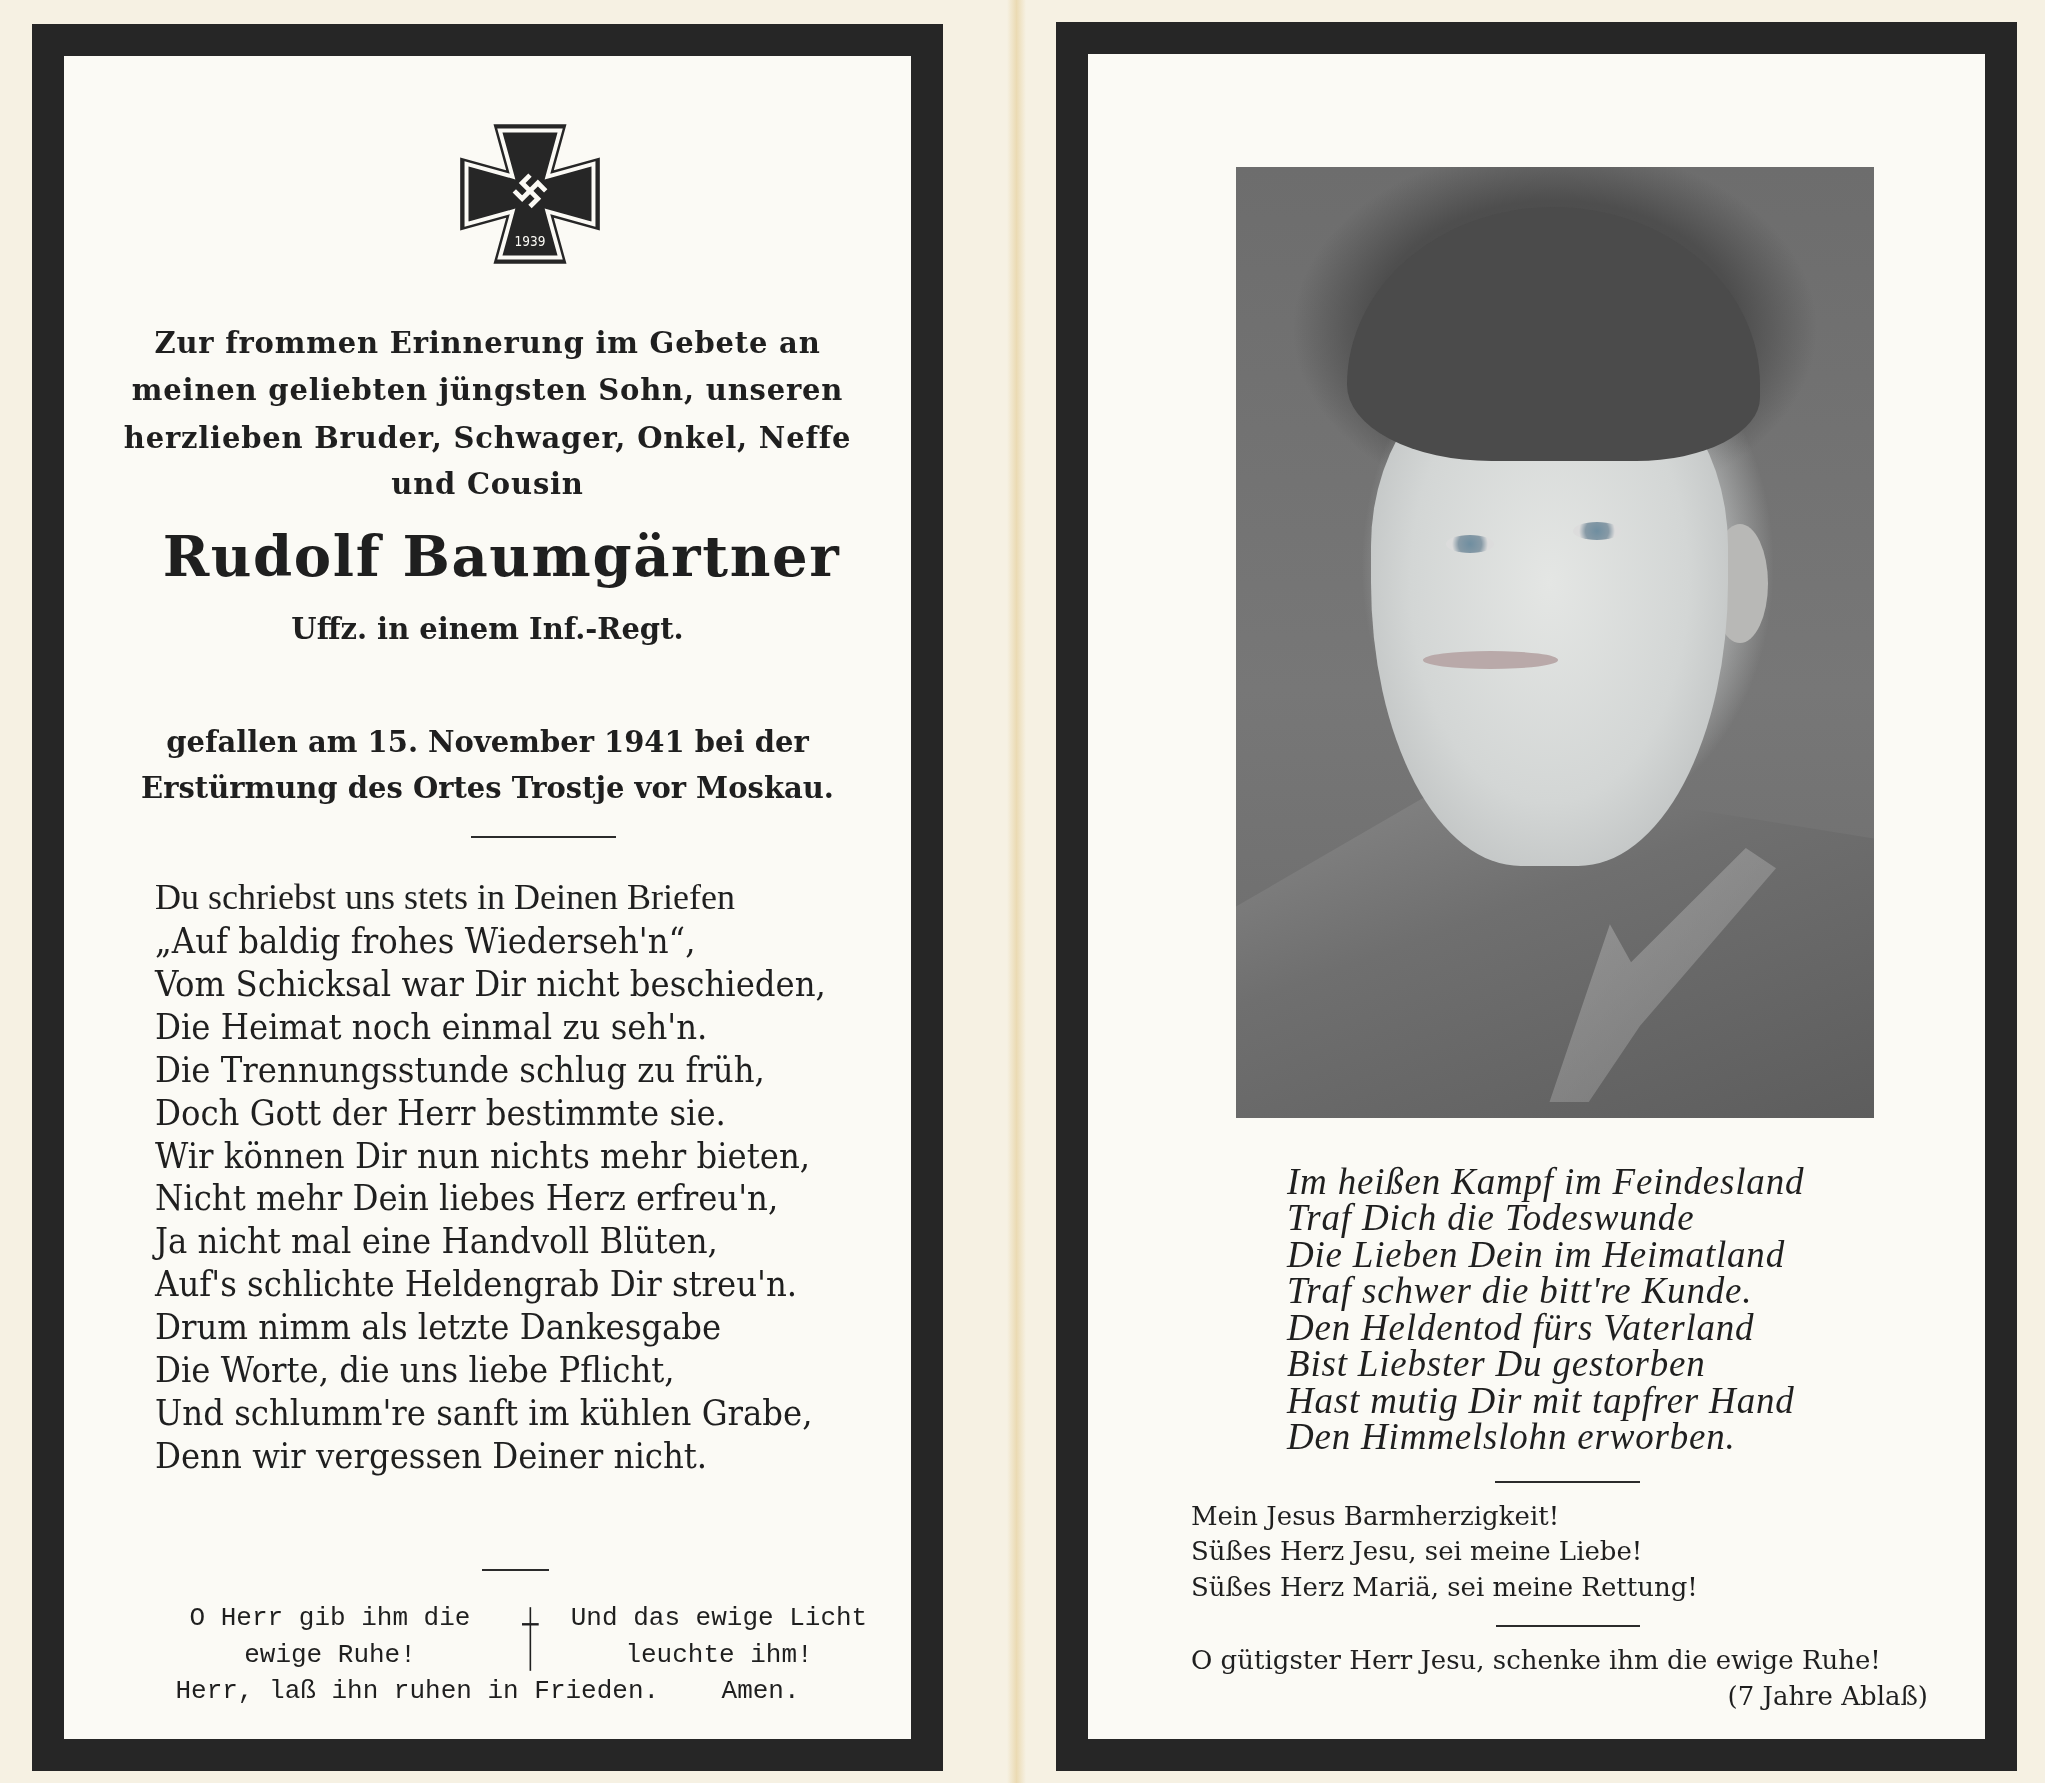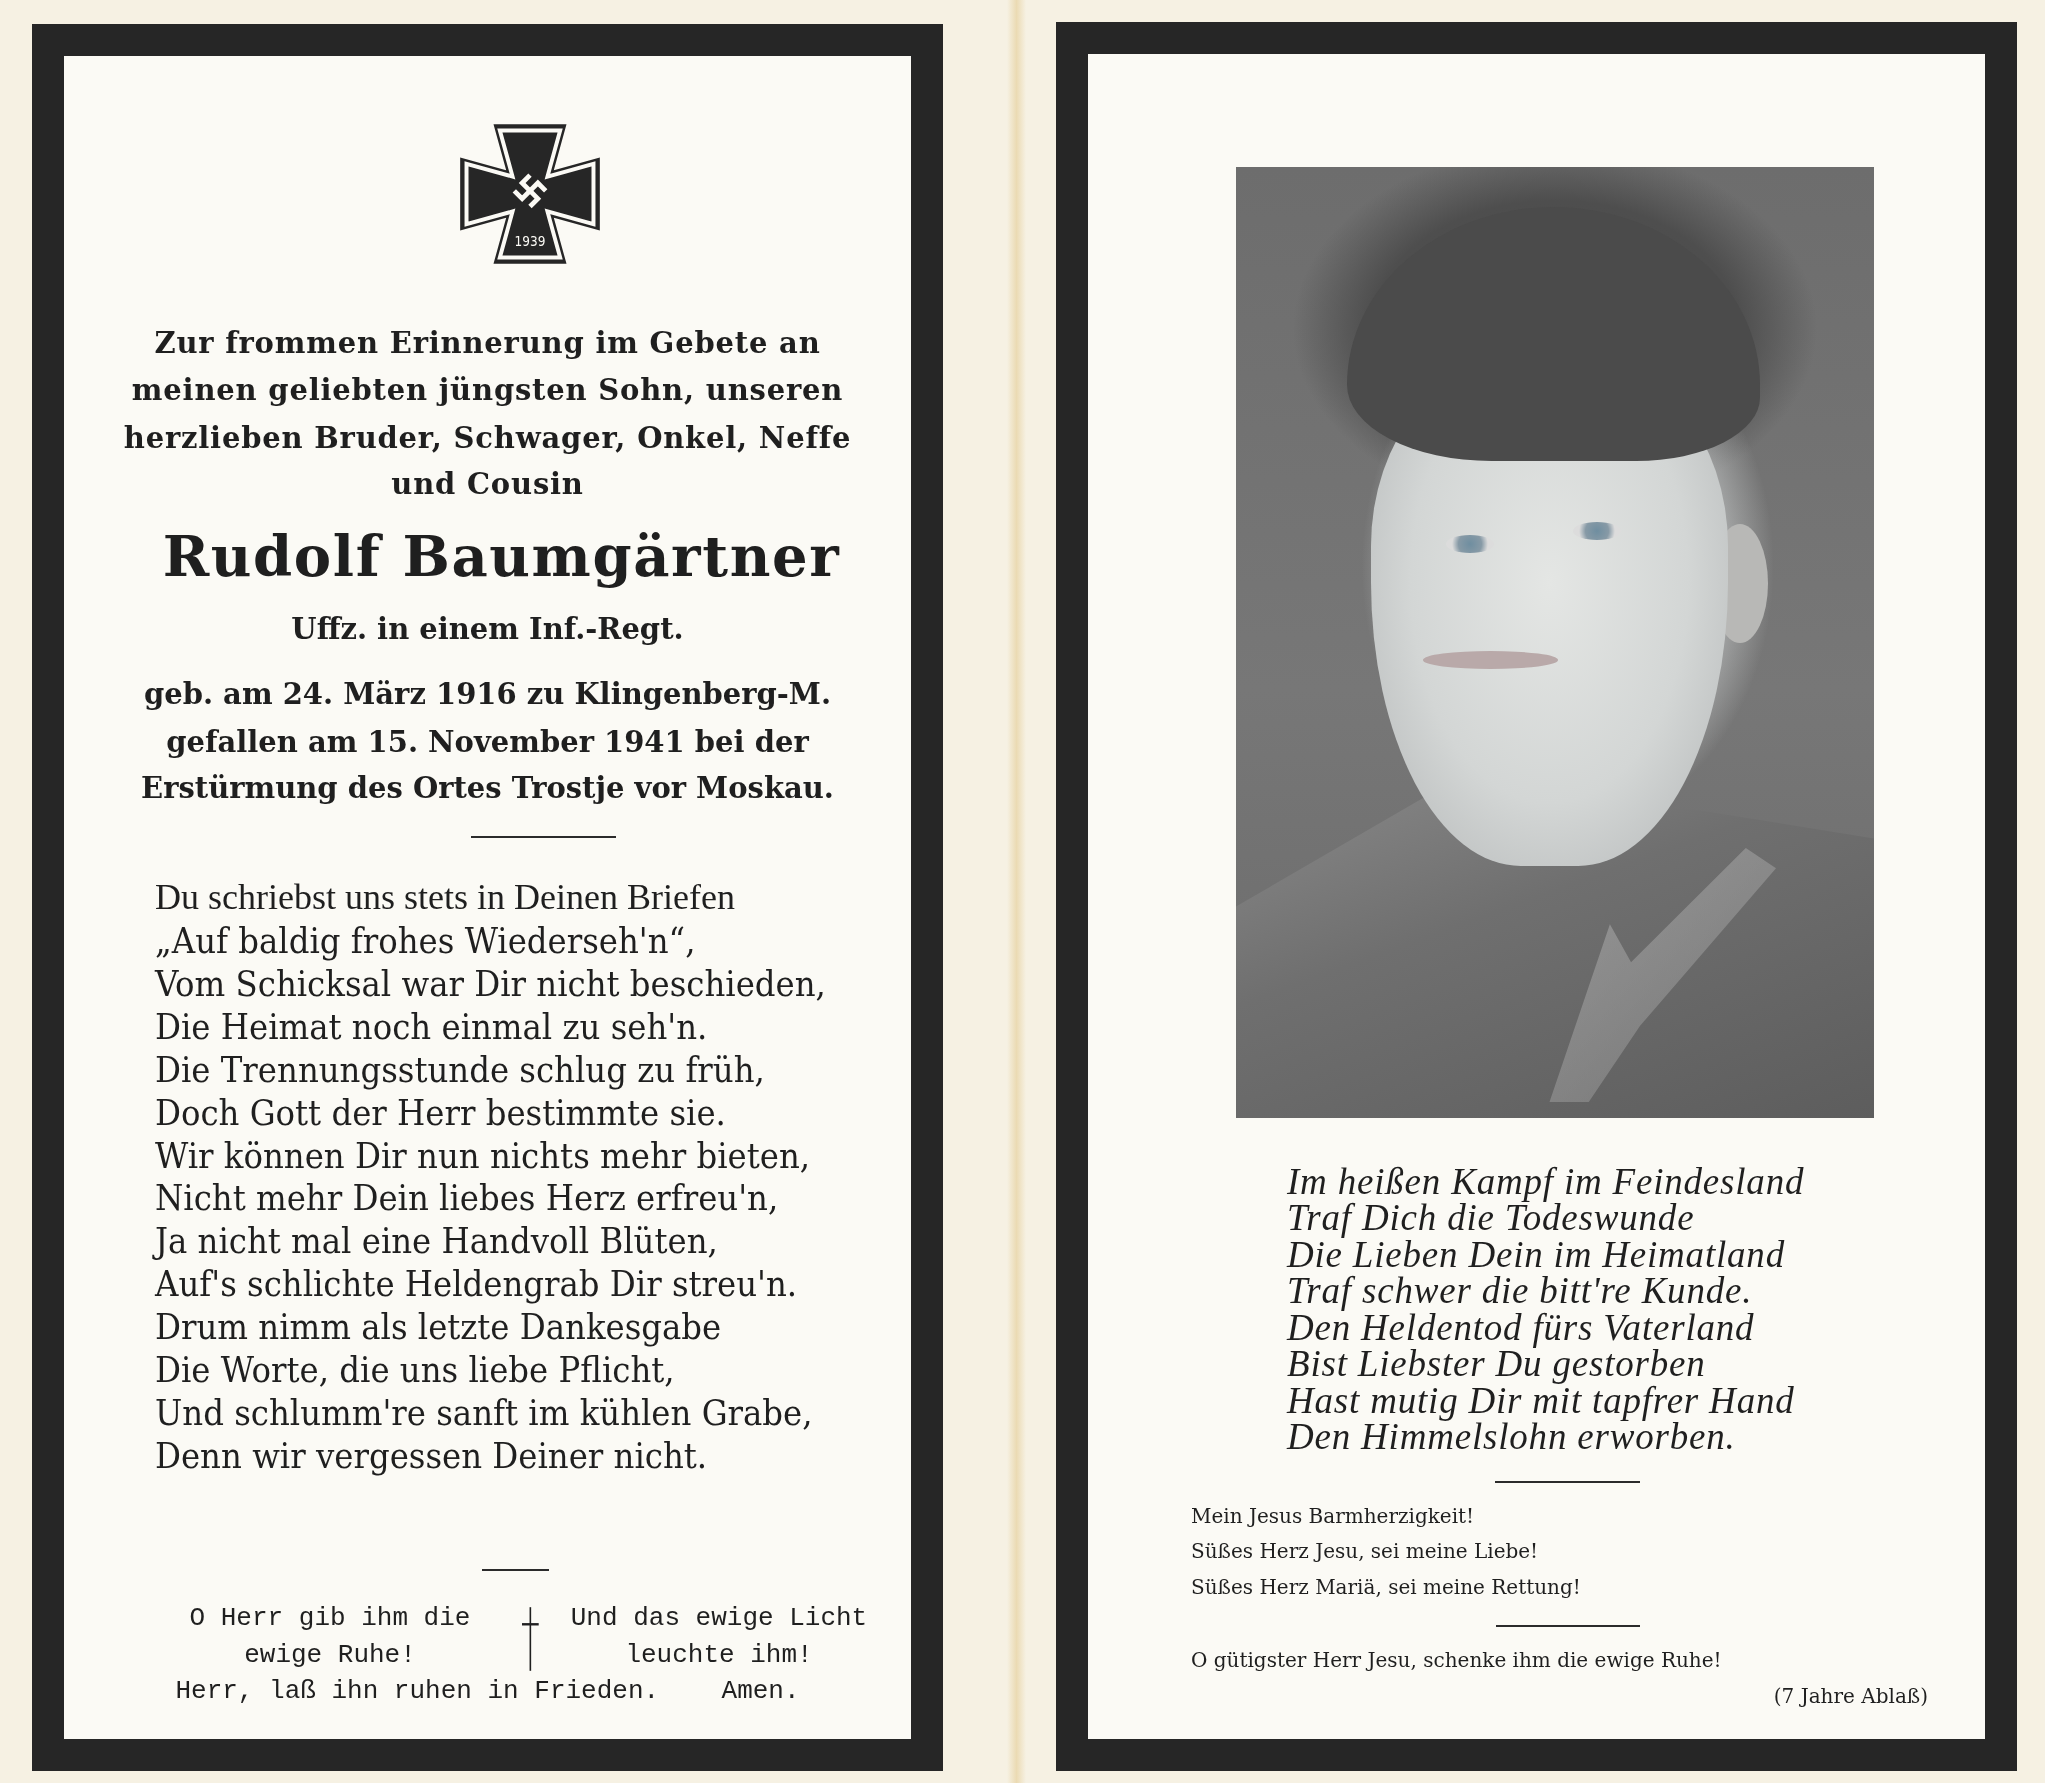--- a/index.html
+++ b/index.html
@@ -26,21 +26,21 @@
     font-family: "DejaVu Serif", serif; font-weight: bold; letter-spacing: 0.8px;
   }
   .intro { font-size: 29px; line-height: 46px; }
   .name { font-size: 56px; font-weight: bold; letter-spacing: 1.6px; }
   .rank { font-size: 29px; font-weight: bold; }
   .dates { font-size: 29px; font-weight: bold; }
   .poem { position: absolute; left: 91px; font-family: "DejaVu Serif Condensed", "DejaVu Serif", serif; font-size: 36px; line-height: 43px; white-space: nowrap; }
   .divider { position: absolute; height: 2.4px; background: #2b2b2b; }
   .prayer-l { font-family: Liberation Mono, monospace; font-size: 26px; line-height: 37px; white-space: nowrap; }
   .verse { position: absolute; left: 199px; font-family: "Liberation Serif", serif; font-style: italic; font-size: 37px; line-height: 37px; white-space: nowrap; letter-spacing: 0.8px; }
-  .rprayer { position: absolute; left: 103px; font-family: "DejaVu Serif", serif; font-size: 20px; line-height: 36px; white-space: nowrap; }
+  .rprayer { position: absolute; left: 103px; font-family: "DejaVu Serif", serif; font-size: 26px; line-height: 36px; white-space: nowrap; }
   .photo {
     position: absolute; left: 148px; top: 113px; width: 638px; height: 951px;
     background:
       radial-gradient(ellipse 206px 262px at 52% 42%, #d9dcdc 0%, #c9cccc 60%, rgba(150,152,152,0) 100%),
       radial-gradient(ellipse 262px 183px at 50% 17%, #4a4a4a 0%, #4e4e4e 70%, rgba(90,90,90,0) 100%),
       linear-gradient(180deg, #6d6d6d 0%, #777 55%, #6a6a6a 100%);
     overflow: hidden;
   }
   .photo .uniform {
     position: absolute; left: 0; right: 0; bottom: 0; height: 341px;
@@ -83,21 +83,20 @@
   </svg>
 
   <div class="center-line blackletter intro" style="top:264px;">Zur frommen Erinnerung im Gebete an</div>
   <div class="center-line blackletter intro" style="top:311px;">meinen geliebten jüngsten Sohn, unseren</div>
   <div class="center-line blackletter intro" style="top:405px;">und Cousin</div>
   <div class="center-line blackletter intro" style="top:359px;">herzlieben Bruder, Schwager, Onkel, Neffe</div>
 
   <div class="center-line name" style="top:467px;margin-left:28px;">Rudolf Baumgärtner</div>
   <div class="center-line rank" style="top:556px;">Uffz. in einem Inf.-Regt.</div>
 
-  <div class="center-line dates" style="top:621px;">geb. am 24. März 1916 zu Klingenberg-M.</div>
   <div class="center-line dates" style="top:669px;">gefallen am 15. November 1941 bei der</div>
   <div class="center-line dates" style="top:715px;">Erstürmung des Ortes Trostje vor Moskau.</div>
 
   <div class="divider" style="left:407px; top:780px; width:145px;"></div>
 
   <div>
     <div class="poem" style="top:820px;font-family:Liberation Serif, serif;">Du schriebst uns stets in Deinen Briefen</div>
     <div class="poem" style="top:863px;">„Auf baldig frohes Wiederseh'n“,</div>
     <div class="poem" style="top:906px;">Vom Schicksal war Dir nicht beschieden,</div>
     <div class="poem" style="top:949px;">Die Heimat noch einmal zu seh'n.</div>

